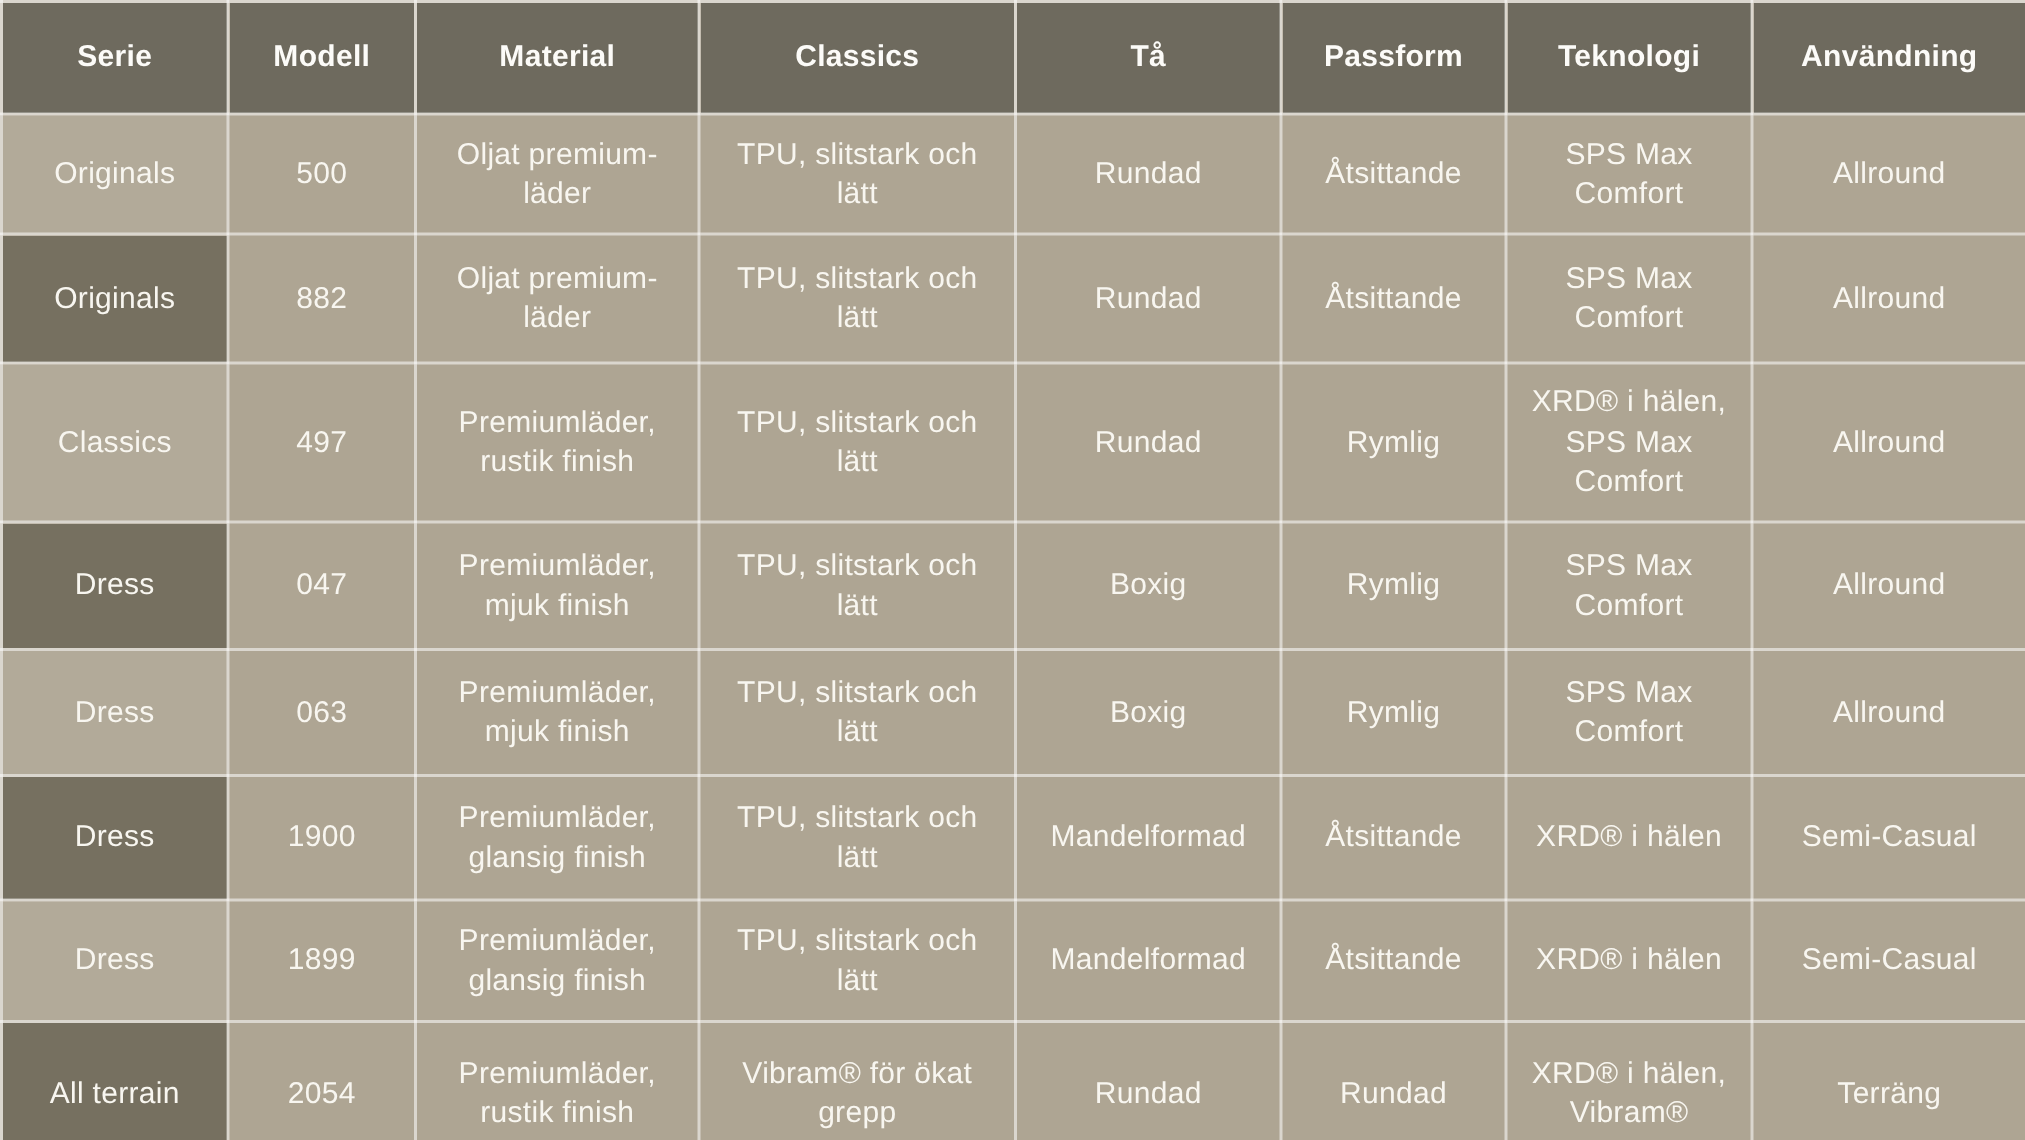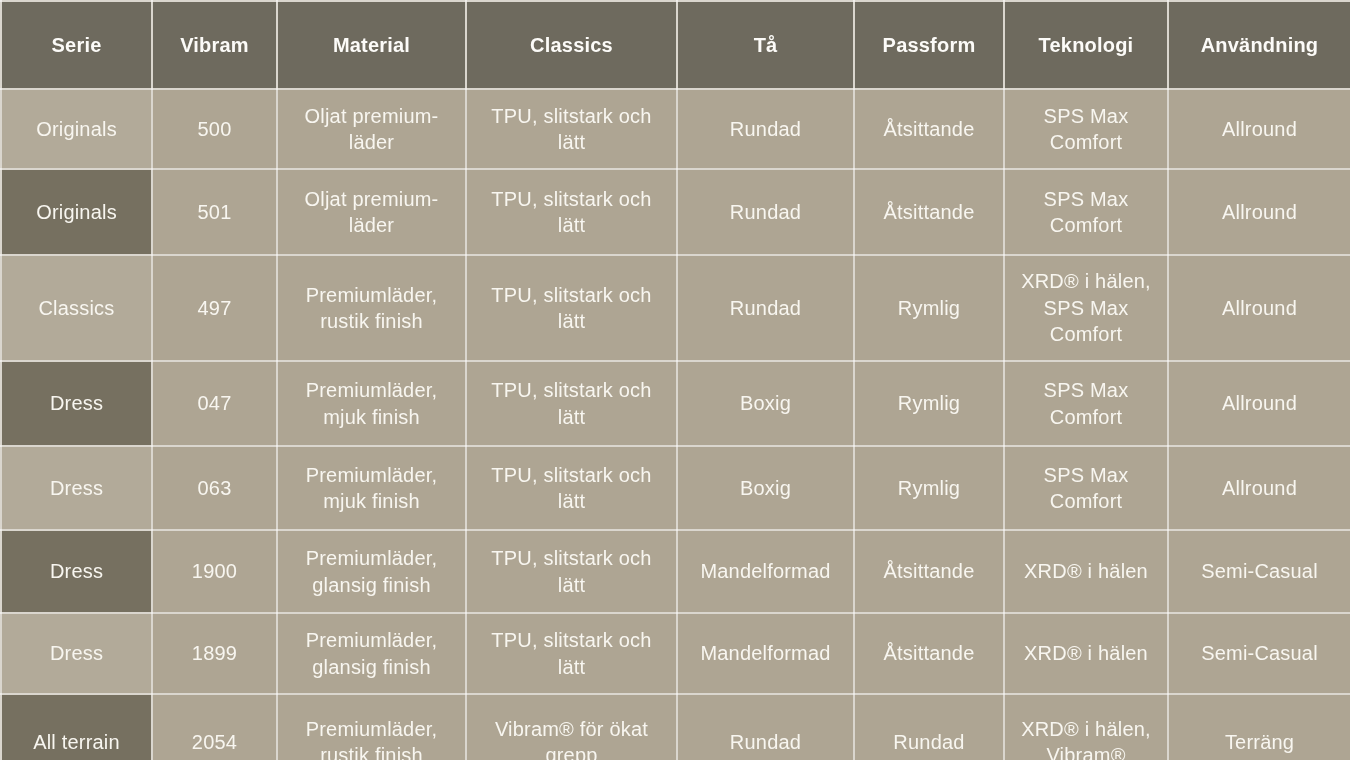--- a/index.html
+++ b/index.html
@@ -42,21 +42,21 @@
     font-weight: 700;
   }
   td {
     background: var(--row-bg, #aea593);
     color: var(--cell-text, #f8f6f0);
     font-weight: 400;
   }
   td.serie-light { background: var(--serie-light-bg, #b2aa99); }
   td.serie-dark  { background: var(--serie-dark-bg, #767060); }
 
-  thead tr           { height: 88px; }
+  thead tr           { height: 75px; }
   tbody tr           { height: 85px; }
   tbody tr:nth-child(1) { height: 80px; }
   tbody tr:nth-child(2) { height: 86px; }
   tbody tr:nth-child(3) { height: 106px; }
   tbody tr:nth-child(5) { height: 84px; }
   tbody tr:nth-child(6) { height: 83px; }
   tbody tr:nth-child(7) { height: 81px; }
   tbody tr:nth-child(8) { height: 96px; }
 </style>
 </head>
@@ -69,21 +69,21 @@
       <col class="c-material">
       <col class="c-slitsula">
     <col class="c-ta">
       <col class="c-passform">
       <col class="c-teknologi">
       <col class="c-anvandning">
   </colgroup>
   <thead>
     <tr>
         <th>Serie</th>
-        <th>Vibram</th>
+        <th>Modell</th>
         <th>Material</th>
         <th>Classics</th>
         <th>Tå</th>
         <th>Passform</th>
         <th>Teknologi</th>
         <th>Användning</th>
       </tr>
   </thead>
   <tbody>
       <tr>
@@ -91,21 +91,21 @@
         <td>500</td>
         <td>Oljat premium-läder</td>
         <td>TPU, slitstark och lätt</td>
         <td>Rundad</td>
         <td>Åtsittande</td>
         <td>SPS Max Comfort</td>
         <td>Allround</td>
       </tr>
       <tr>
         <td class="serie-dark">Originals</td>
-        <td>501</td>
+        <td>882</td>
         <td>Oljat premium-läder</td>
         <td>TPU, slitstark och lätt</td>
         <td>Rundad</td>
         <td>Åtsittande</td>
         <td>SPS Max Comfort</td>
         <td>Allround</td>
       </tr>
       <tr>
         <td class="serie-light">Classics</td>
         <td>497</td>

